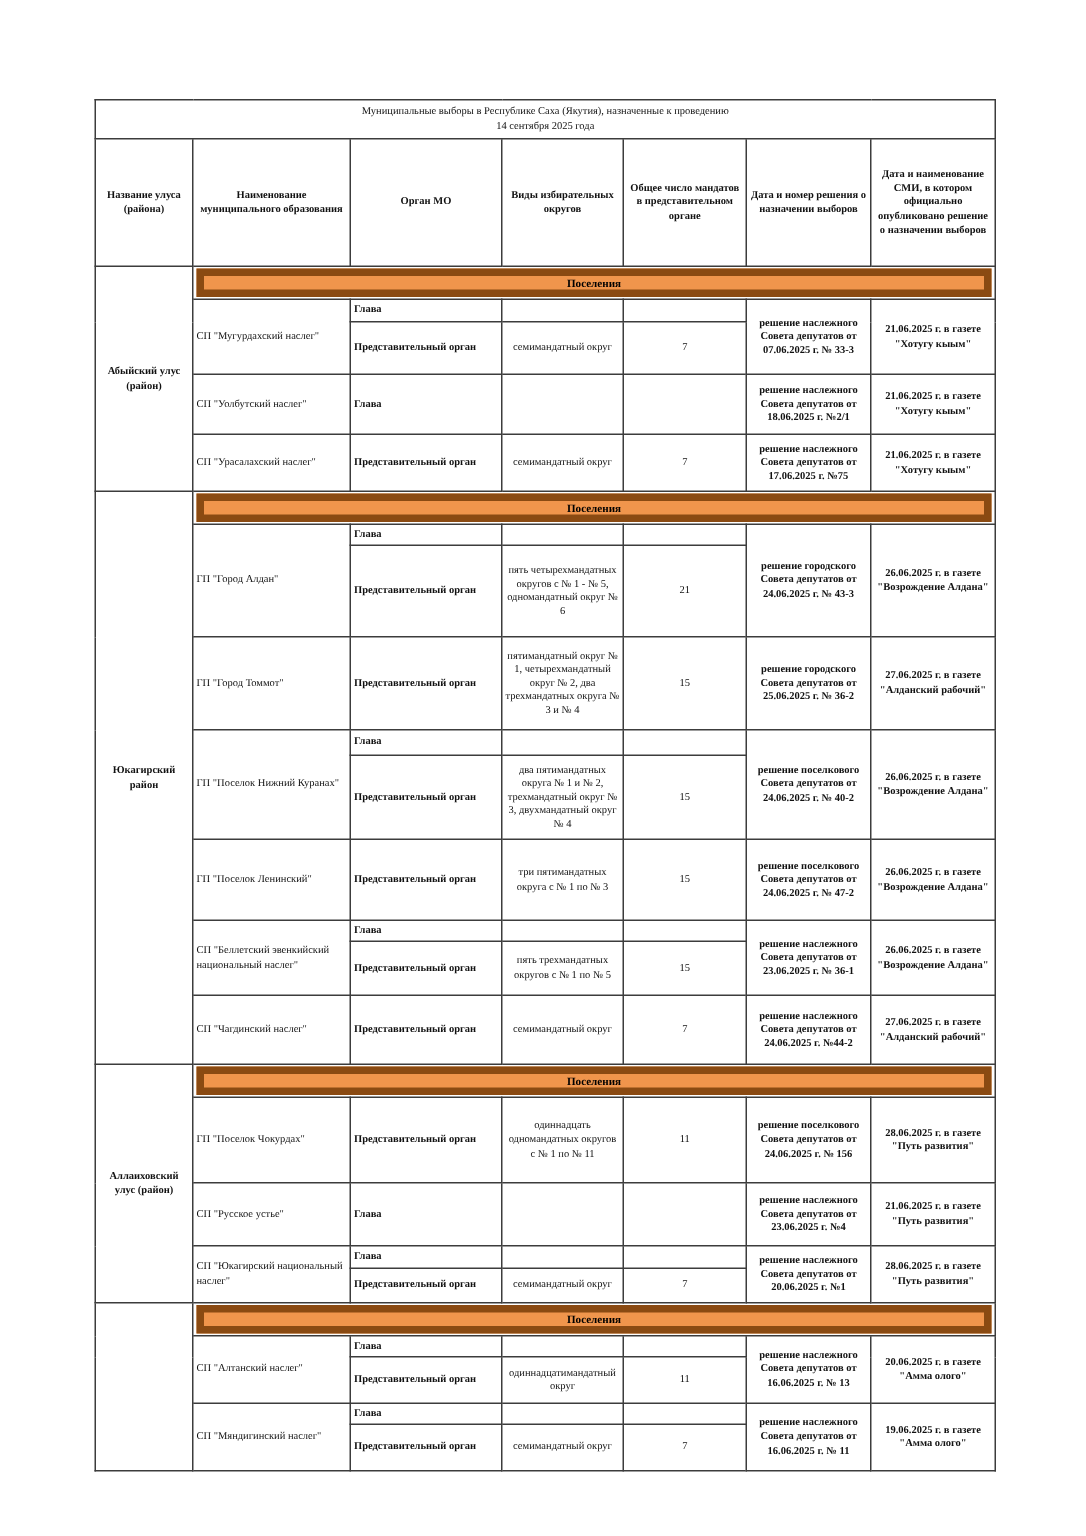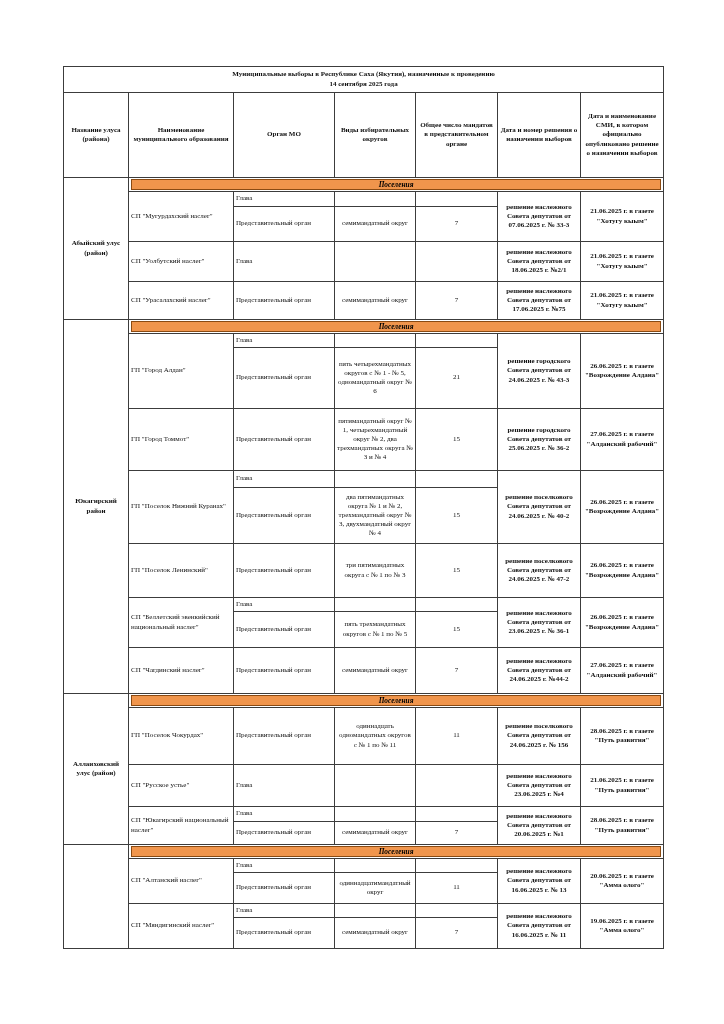--- a/index.html
+++ b/index.html
@@ -23,40 +23,39 @@
   .doc td, .doc th {
     border: 1px solid #3c3c3c;
     padding: 1px 2px;
     font-size: 7px;
     line-height: 1.3;
     vertical-align: middle;
     word-wrap: break-word;
     overflow-wrap: break-word;
   }
   .title-row { height: 26px; }
-  .titlecell { font-weight: bold; text-align: center; font-size: 7.6px; padding: 2px 4px; }
+  .titlecell { font-weight: normal; text-align: center; font-size: 7.6px; padding: 2px 4px; }
   .header-row { height: 85px; }
   .doc th { font-weight: bold; font-size: 7px; vertical-align: middle; }
   .district { font-weight: bold; text-align: center; vertical-align: middle; padding: 2px 2px 2px 3px; }
   .muni   { text-align: left; vertical-align: middle; }
-  .organ  { text-align: left; vertical-align: middle; }
+  .organ  { text-align: left; vertical-align: middle; font-weight: bold; }
   .okrug  { text-align: center; vertical-align: middle; margin-left: 13px; }
   .mand   { text-align: center; vertical-align: middle; }
   .decision, .media { font-weight: bold; text-align: center; vertical-align: middle; }
   .bannercell { padding: 2px 0 1px 0; }
   .banner {
     font-weight: bold;
     text-align: center;
     font-size: 7.4px;
     line-height: 9px;
     height: 9px;
-    border: 1px solid #b91c1c;
+    border: 5px solid #b91c1c;
     background: #f0954c;
     color: #000;
-    font-style: italic;
   }
 </style>
 </head>
 <body>
 
 <div class="page">
   <table class="doc">
     <colgroup>
       <col style="width:65px">
         <col style="width:105px">

